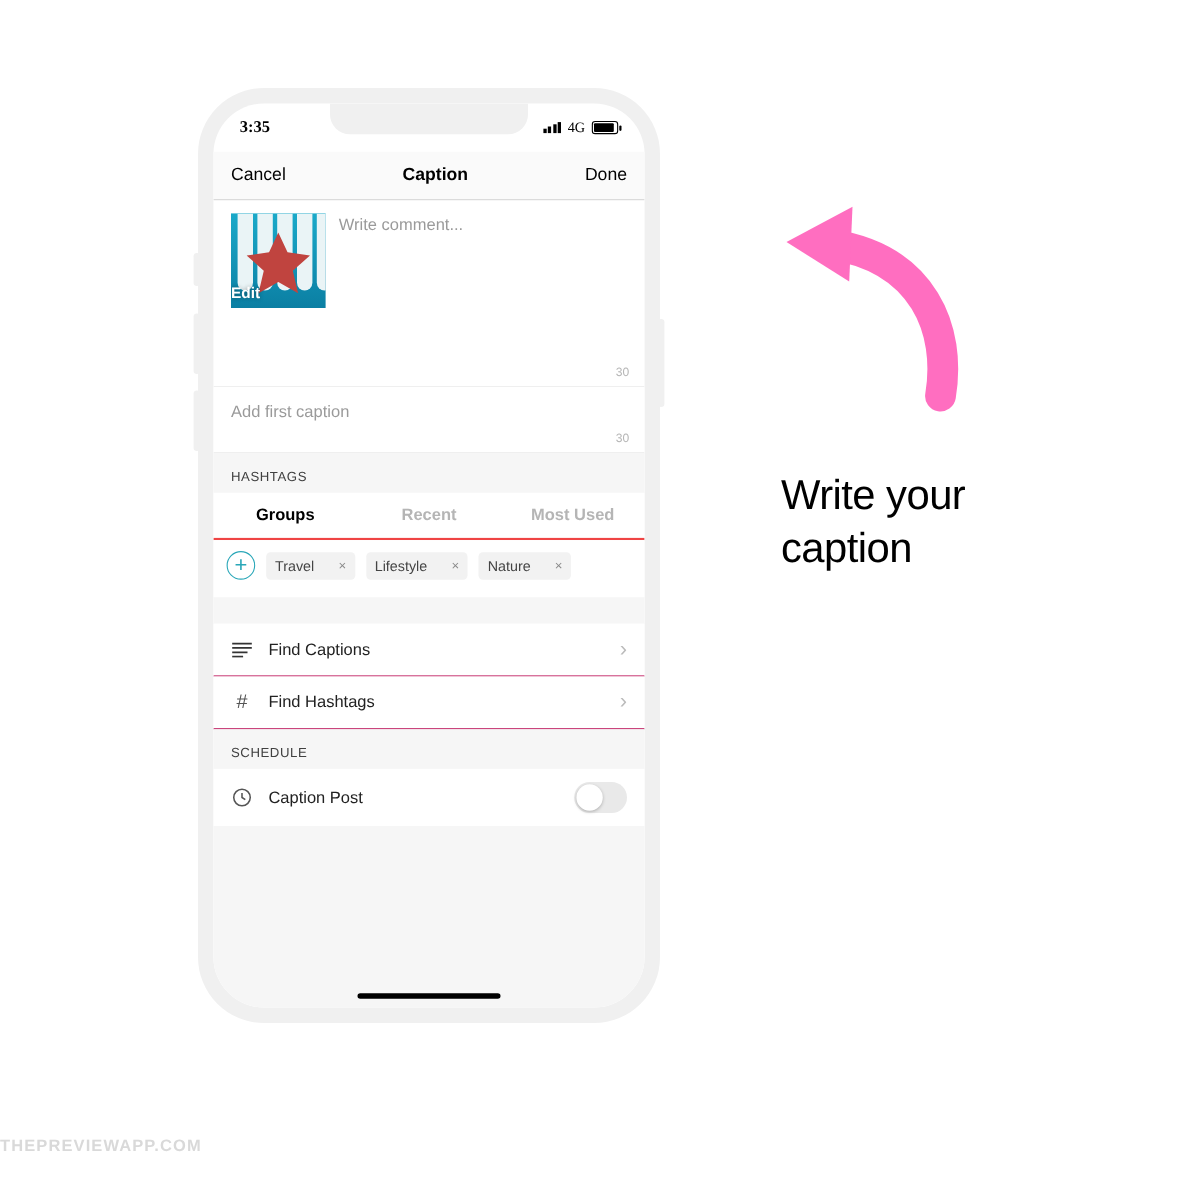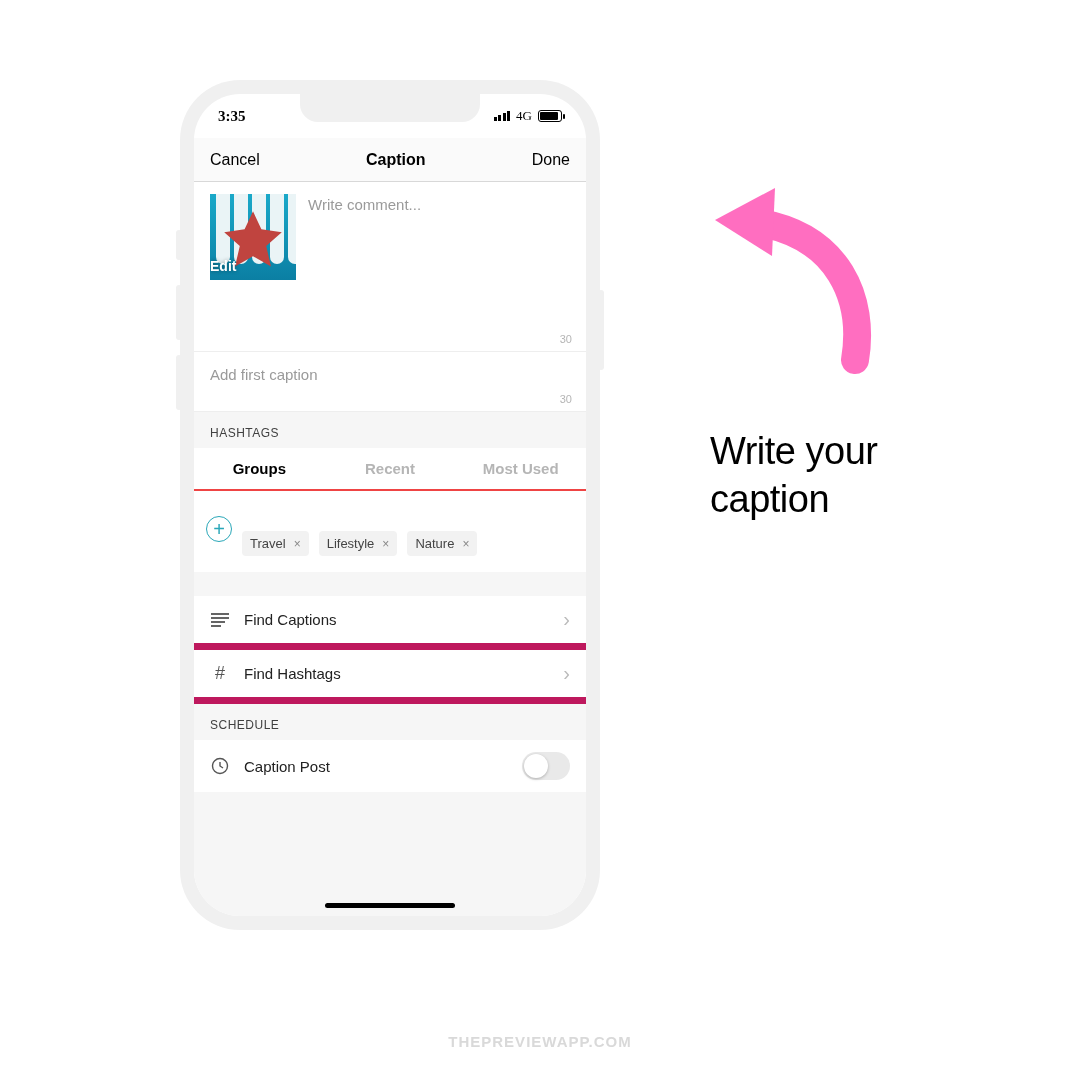--- a/index.html
+++ b/index.html
@@ -149,28 +149,28 @@
     padding: 10px 12px 16px 12px;
     background:#fff;
   }
   .add-btn {
     width: 26px; height: 26px; border: 1.5px solid #2aa7b8; border-radius: 50%;
     color: #2aa7b8; display:flex; align-items:center; justify-content:center;
     font-size: 20px; line-height: 1; font-weight: 300;
   }
   .chip {
     background: #f2f2f2; border-radius: 4px; padding: 5px 8px;
-    font-size: 13px; color: #444; display: flex; align-items: flex-end; gap: 8px; margin-top: 30px;
+    font-size: 13px; color: #444; display: flex; align-items: flex-start; gap: 22px;
   }
   .chip .x { color: #888; font-size: 12px; }
   .spacer { height: 24px; background: #f6f6f6; }
   .list-item {
     display: flex; align-items: center; gap: 14px;
     padding: 12px 16px; background: #fff;
-    border-bottom: 7px solid #be185d;
+    border-bottom: 1px solid #be185d;
     font-size: 15px; color: #222;
   }
   .list-item:first-of-type { border-top: 1px solid #eee; }
   .list-icon { width: 20px; display:flex; align-items:center; justify-content:center; color:#333;}
   .chev { margin-left: auto; color: #bbb; font-size: 20px; }
   .toggle {
     margin-left: auto;
     width: 48px; height: 28px; background: #e9e9e9; border-radius: 14px; position: relative;
   }
   .toggle .knob {
@@ -196,21 +196,21 @@
     font-weight: 400;
     color: #000;
     line-height: 1.25;
     letter-spacing: -0.5px;
     margin-top: 18px;
   }
   .watermark {
     position: absolute;
     left: 0; right: 0;
     bottom: 30px;
-    text-align: center;
+    text-align: left;
     font-size: 15px;
     font-weight: 700;
     letter-spacing: 1px;
     color: #d9d9d9;
   }
   .section-bg-bottom { background:#f6f6f6; flex:1;}
   .screen-content{ display:flex; flex-direction:column; height:100%;}
 </style>
 </head>
 <body>

